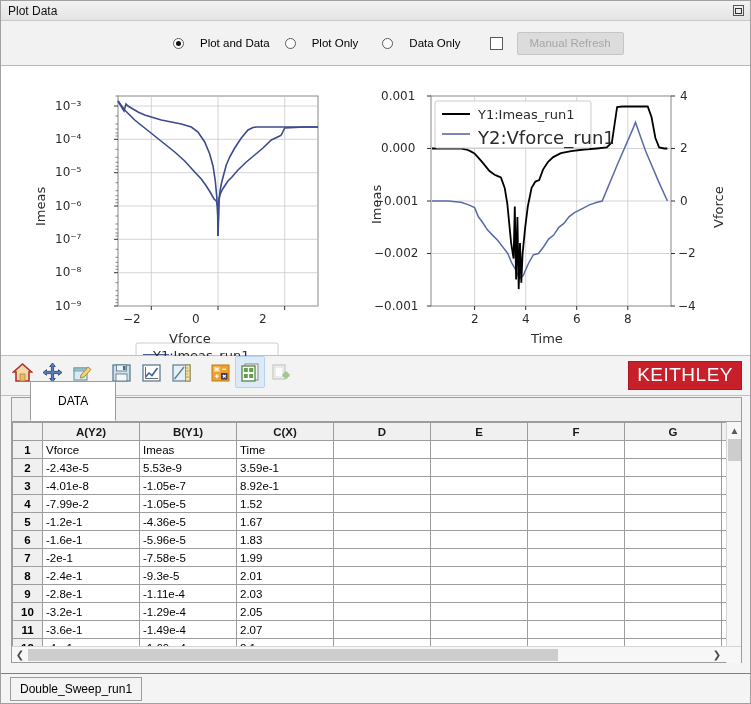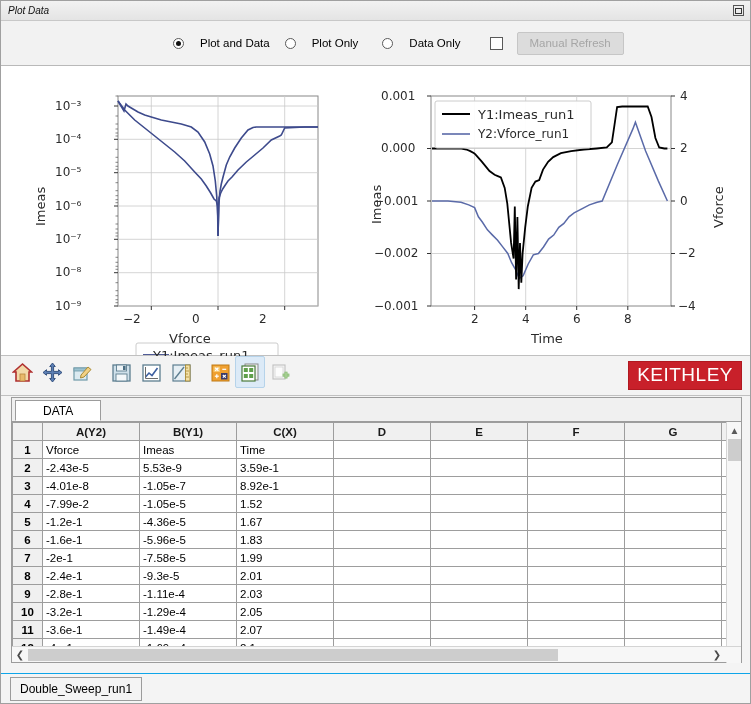--- a/index.html
+++ b/index.html
@@ -9,21 +9,21 @@
     font-family:"Liberation Sans",sans-serif;
     font-size:11px;color:#000;
   }
   #app{position:relative;width:751px;height:704px;box-sizing:border-box;
        border:1px solid #a0a0a0;background:#f4f4f4;}
 
   
   .titlebar{height:20px;background:linear-gradient(#f2f2f2,#e4e4e4);
             border-bottom:1px solid #c8c8c8;display:flex;align-items:center;
             padding:0 4px 0 7px;box-sizing:border-box;}
-  .titlebar .ttl{font-size:10px;color:#111;flex:1;font-style:italic;}
+  .titlebar .ttl{font-size:12px;color:#111;flex:1;}
   .win-btn{width:15px;height:14px;display:flex;align-items:center;justify-content:center;}
   .win-btn svg{display:block;}
 
   
   .optbar{height:45px;background:#f2f2f2;border-bottom:1px solid #b9b9b9;
           display:flex;align-items:center;box-sizing:border-box;}
   .radio-grp{display:flex;align-items:center;margin-left:172px;gap:0;}
   .radio{display:flex;align-items:center;gap:16px;margin-right:15px;cursor:default;}
   .rdot{width:11px;height:11px;border-radius:50%;border:1px solid #5a5a5a;
         background:#fff;box-sizing:border-box;position:relative;}
@@ -58,23 +58,23 @@
   .keithley{position:absolute;right:8px;top:5px;background:#c8202a;color:#fff;
             font-size:19px;letter-spacing:.5px;padding:2px 8px 3px 8px;font-weight:400;
             font-family:"Liberation Sans",sans-serif;
             border:1px solid #b01820;}
 
   
   .dataarea{position:absolute;left:10px;top:396px;width:731px;height:266px;
             background:#fff;border:1px solid #9c9c9c;box-sizing:border-box;}
   .tabstrip{height:24px;background:#f0f0f0;border-bottom:1px solid #9c9c9c;
             display:flex;align-items:flex-end;box-sizing:border-box;}
-  .dtab{height:21px;min-width:52px;padding:0 27px;display:flex;align-items:center;
+  .dtab{height:40px;min-width:52px;padding:0 27px;display:flex;align-items:center;
         justify-content:center;background:#fff;border:1px solid #9c9c9c;
-        border-bottom:1px solid #fff;margin-left:3px;font-size:12px;box-sizing:border-box;}
+        border-bottom:1px solid #fff;margin-left:18px;font-size:12px;box-sizing:border-box;}
 
   .gridwrap{position:relative;width:100%;height:241px;overflow:hidden;}
   table.sheet{border-collapse:collapse;table-layout:fixed;width:712px;
               font-size:11.5px;font-family:"Liberation Sans",sans-serif;}
   table.sheet th,table.sheet td{border:1px solid #9d9d9d;height:18px;padding:0 0 0 3px;
               box-sizing:border-box;overflow:hidden;white-space:nowrap;}
   table.sheet th{background:#f0f0f0;text-align:center;font-weight:bold;font-size:11.5px;
               color:#1a1a1a;padding:0;}
   table.sheet td.rowhdr{background:#f0f0f0;text-align:center;font-weight:bold;padding:0;}
   col.c-rh{width:30px;} col.c-d{width:97px;} col.c-e{width:97px;}
@@ -303,21 +303,21 @@
       <div class="tick" style="left:110px;top:246px;">2</div>
       <div class="tick" style="left:161px;top:246px;">4</div>
       <div class="tick" style="left:212px;top:246px;">6</div>
       <div class="tick" style="left:263px;top:246px;">8</div>
 
       <div class="axlabel" style="left:170px;top:265px;">Time</div>
       <div class="axlabel vrot" style="left:8px;top:158px;">Imeas</div>
       <div class="axlabel vrot" style="left:350px;top:162px;">Vforce</div>
 
       <div style="position:absolute;left:117px;top:41px;font-size:13px;color:#2b2b2b;font-family:'DejaVu Sans',sans-serif;">Y1:Imeas_run1</div>
-      <div style="position:absolute;left:117px;top:61px;font-size:12px;color:#2b2b2b;font-family:'DejaVu Sans',sans-serif;">Y2:Vforce_run1</div>
+      <div style="position:absolute;left:117px;top:61px;font-size:18px;color:#2b2b2b;font-family:'DejaVu Sans',sans-serif;">Y2:Vforce_run1</div>
     </div>
   </div>
 
   <div class="toolbar">
 
     <div class="tbtn">
       <svg width="21" height="21" viewBox="0 0 21 21">
         <path d="M10.5 2 L1.5 10 L4 10 L4 19 L17 19 L17 10 L19.5 10 Z" fill="#f2d9a8" stroke="#b03030" stroke-width="1.6"></path>
         <rect x="8" y="12" width="5" height="7" fill="#e8b96a" stroke="#b8863c" stroke-width="0.8"></rect>
       </svg>

